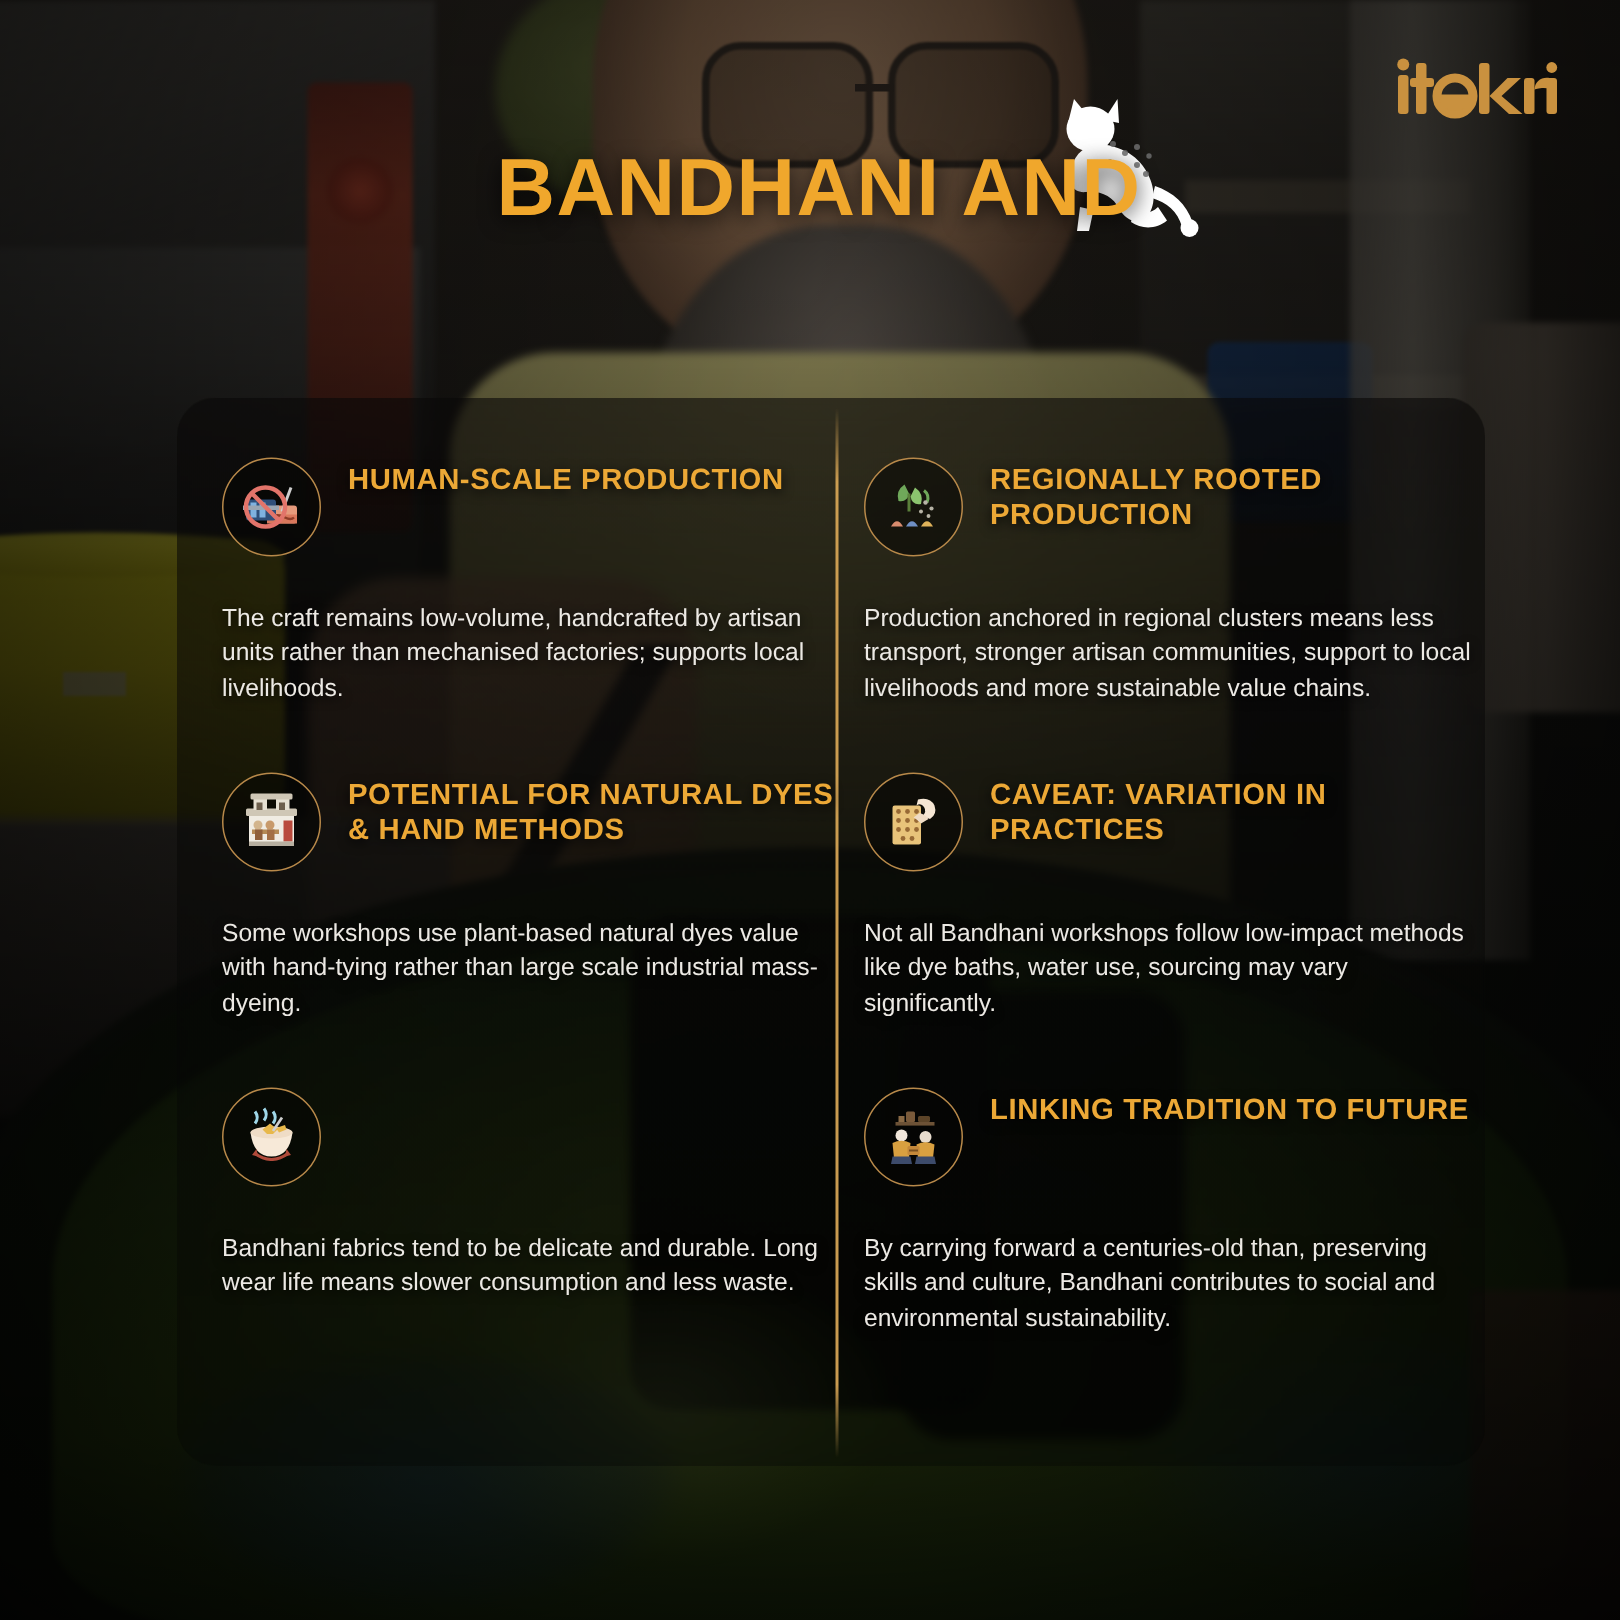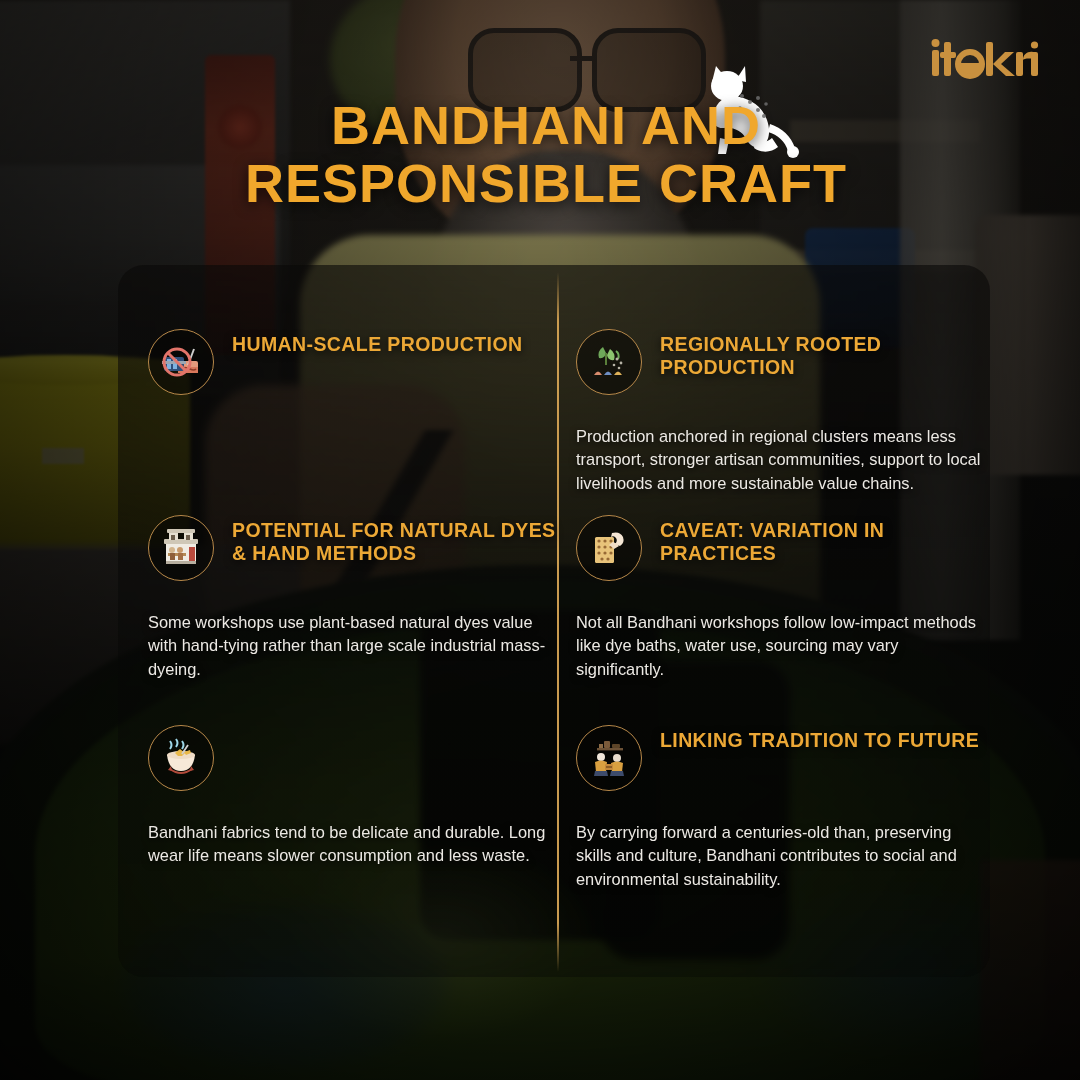--- a/index.html
+++ b/index.html
@@ -105,21 +105,21 @@
   
   .panel{position:absolute;left:118px;top:265px;width:872px;height:712px;border-radius:26px;
     background:linear-gradient(180deg,rgba(10,9,8,.62) 0%,rgba(8,8,7,.50) 45%,rgba(6,8,5,.40) 100%);
     backdrop-filter:blur(1px);}
   .divider{position:absolute;left:557px;top:272px;width:2px;height:700px;
     background:linear-gradient(180deg,rgba(201,145,63,0) 0%,rgba(212,163,84,.95) 7%,rgba(212,163,84,.95) 93%,rgba(201,145,63,0) 100%);}
 
   .grid{position:absolute;left:118px;top:265px;width:872px;height:712px;}
   .cell{position:absolute;width:418px;}
   .cell.c0{left:30px;} .cell.c1{left:458px;}
-  .cell.r0{top:38px;margin-top:24px;} .cell.r1{top:248px;} .cell.r2{top:458px;}
+  .cell.r0{top:38px;} .cell.r1{top:248px;} .cell.r2{top:458px;}
 
   .head-row{display:flex;align-items:flex-start;gap:18px;min-height:72px;}
   .icon-ring{flex:0 0 auto;width:64px;height:64px;border-radius:50%;
     border:1.5px solid #b8894a;background:rgba(6,5,4,.55);
     display:flex;align-items:center;justify-content:center;overflow:hidden;margin-top:2px;}
   .icon-ring svg{display:block;}
   .cell-title{color:#eca836;font-size:19.5px;font-weight:800;line-height:1.18;letter-spacing:.4px;
     padding-top:6px;text-shadow:0 2px 8px rgba(0,0,0,.8);}
   .cell-body{margin-top:26px;color:#ece9e4;font-size:16.4px;line-height:1.42;
     text-shadow:0 2px 7px rgba(0,0,0,.9);max-width:400px;}
@@ -209,21 +209,20 @@
           <circle cx="74" cy="64" r="2"></circle>
         <circle cx="50" cy="56" r="1.8"></circle>
           <circle cx="64" cy="70" r="1.8"></circle>
           <circle cx="76" cy="52" r="1.8"></circle>
       </g>
     </svg>
   </div>
 
   <div class="title">
     <span class="ln">BANDHANI AND</span>
-    <span class="ln">RESPONSIBLE CRAFT</span>
   </div>
 
   <div class="panel"></div>
   <div class="divider"></div>
 
   <div class="grid">
 
     <div class="cell c0 r0">
       <div class="head-row">
         <div class="icon-ring">
@@ -235,20 +234,21 @@
             <rect x="6" y="18" width="20" height="14" rx="2" fill="#2f4f7a"></rect>
             <rect x="9" y="20" width="4" height="10" fill="#7fb2e0"></rect>
             <rect x="15" y="20" width="4" height="10" fill="#7fb2e0"></rect>
             <rect x="4" y="22" width="24" height="3" fill="#9aa6b3"></rect>
             <circle cx="19" cy="23" r="13" fill="none" stroke="#e2746a" stroke-width="3"></circle>
             <path d="M10 14 L28 32" stroke="#e2746a" stroke-width="3"></path>
           </svg>
         </div>
         <div class="cell-title">HUMAN-SCALE PRODUCTION</div>
       </div>
+      <div class="cell-body">The craft remains low-volume, handcrafted by artisan units rather than mechanised factories; supports local livelihoods.</div>
     </div>
 
     <div class="cell c1 r0">
       <div class="head-row">
         <div class="icon-ring">
           <svg width="46" height="46" viewBox="0 0 46 46">
             <path d="M17 8 q-6 4 -4 11 q6 1 7 -5 z" fill="#6fa85a"></path>
             <path d="M24 10 q6 4 4 11 q-6 1 -7 -5 z" fill="#8cc46f"></path>
             <path d="M20 14 v12" stroke="#5a7f3a" stroke-width="2"></path>
             <path d="M30 12 q4 3 2 8" stroke="#6fa85a" stroke-width="2" fill="none"></path>

